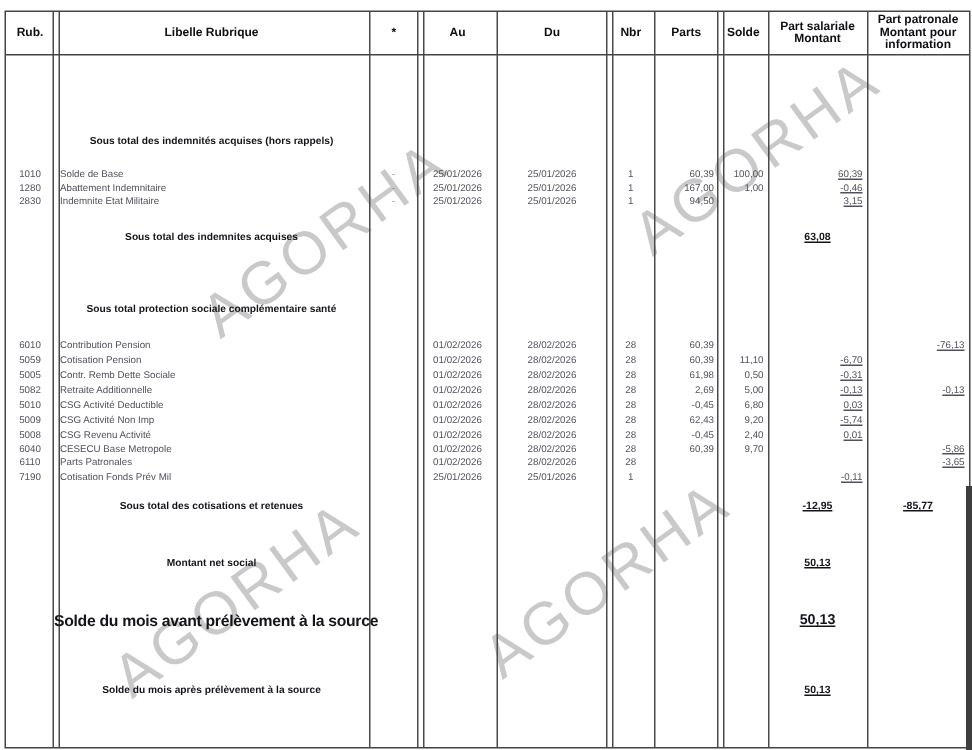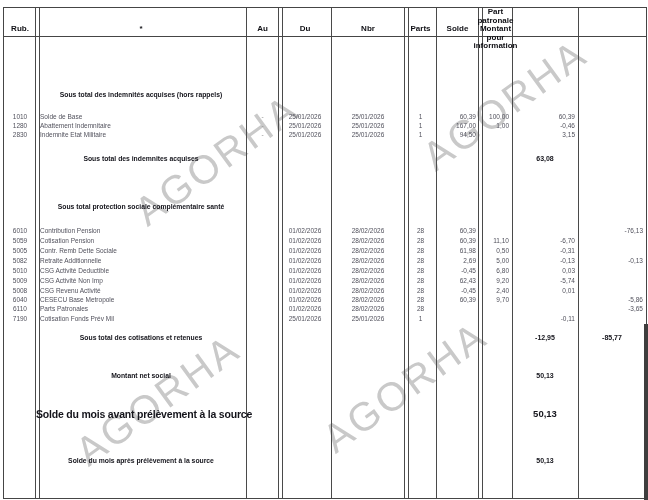--- a/index.html
+++ b/index.html
@@ -34,21 +34,21 @@
 
   .tbody{position:absolute;left:0;top:29px;width:642px;bottom:0;}
 
   .row{position:absolute;left:0;width:642px;height:10px;line-height:10px;}
   .cell{overflow:visible;white-space:nowrap;}
   .c-rub{text-align:center;}
   .c-label{text-align:left;padding-left:4px;}
   .c-star{text-align:center;color:#8f8f8f;}
   .c-du,.c-au,.c-nbr{text-align:center;}
   .c-base,.c-taux{text-align:right;padding-right:3px;}
-  .c-ps,.c-pp{text-align:right;padding-right:3px;}
+  .c-ps,.c-pp{text-align:right;padding-right:3px;text-decoration:underline;}
 
   .row.detail{font-size:6.5px;color:#51515c;}
   .row.section,.row.section-big{color:#14141b;font-weight:bold;}
   .row.section{font-size:6.8px;}
   .row.section .c-label{text-align:center;padding-left:0;}
   .row.section .c-ps,.row.section .c-pp{text-align:center;padding-right:0;font-size:7px;}
   .row.section-big{font-size:10.5px;height:16px;line-height:16px;}
   .row.section-big .c-label{text-align:center;padding-left:0;letter-spacing:-0.2px;}
   .row.section-big .c-ps{text-align:center;padding-right:0;font-size:9.5px;}
 
@@ -71,26 +71,29 @@
     <div class="vline dbl v3"></div>
     <div class="vline v4"></div>
     <div class="vline dbl v5"></div>
     <div class="vline v6"></div>
     <div class="vline dbl v7"></div>
     <div class="vline v8"></div>
     <div class="vline v9"></div>
 
     <div class="thead grid10">
       <div class="hcell">Rub.</div>
+      <div class="hcell">Libelle Rubrique</div>
       <div class="hcell">*</div>
       <div class="hcell">Au</div>
       <div class="hcell">Du</div>
       <div class="hcell">Nbr</div>
       <div class="hcell">Parts</div>
       <div class="hcell">Solde</div>
+      <div class="hcell">Part salariale
+Montant</div>
       <div class="hcell">Part patronale
 Montant pour
 information</div>
     </div>
 
     <div class="tbody">
         <div class="row grid10 section" style="top: 53px;">
           <div class="cell c-rub"></div>
           <div class="cell c-label">Sous total des indemnités acquises (hors rappels)</div>
           <div class="cell c-star"></div>

